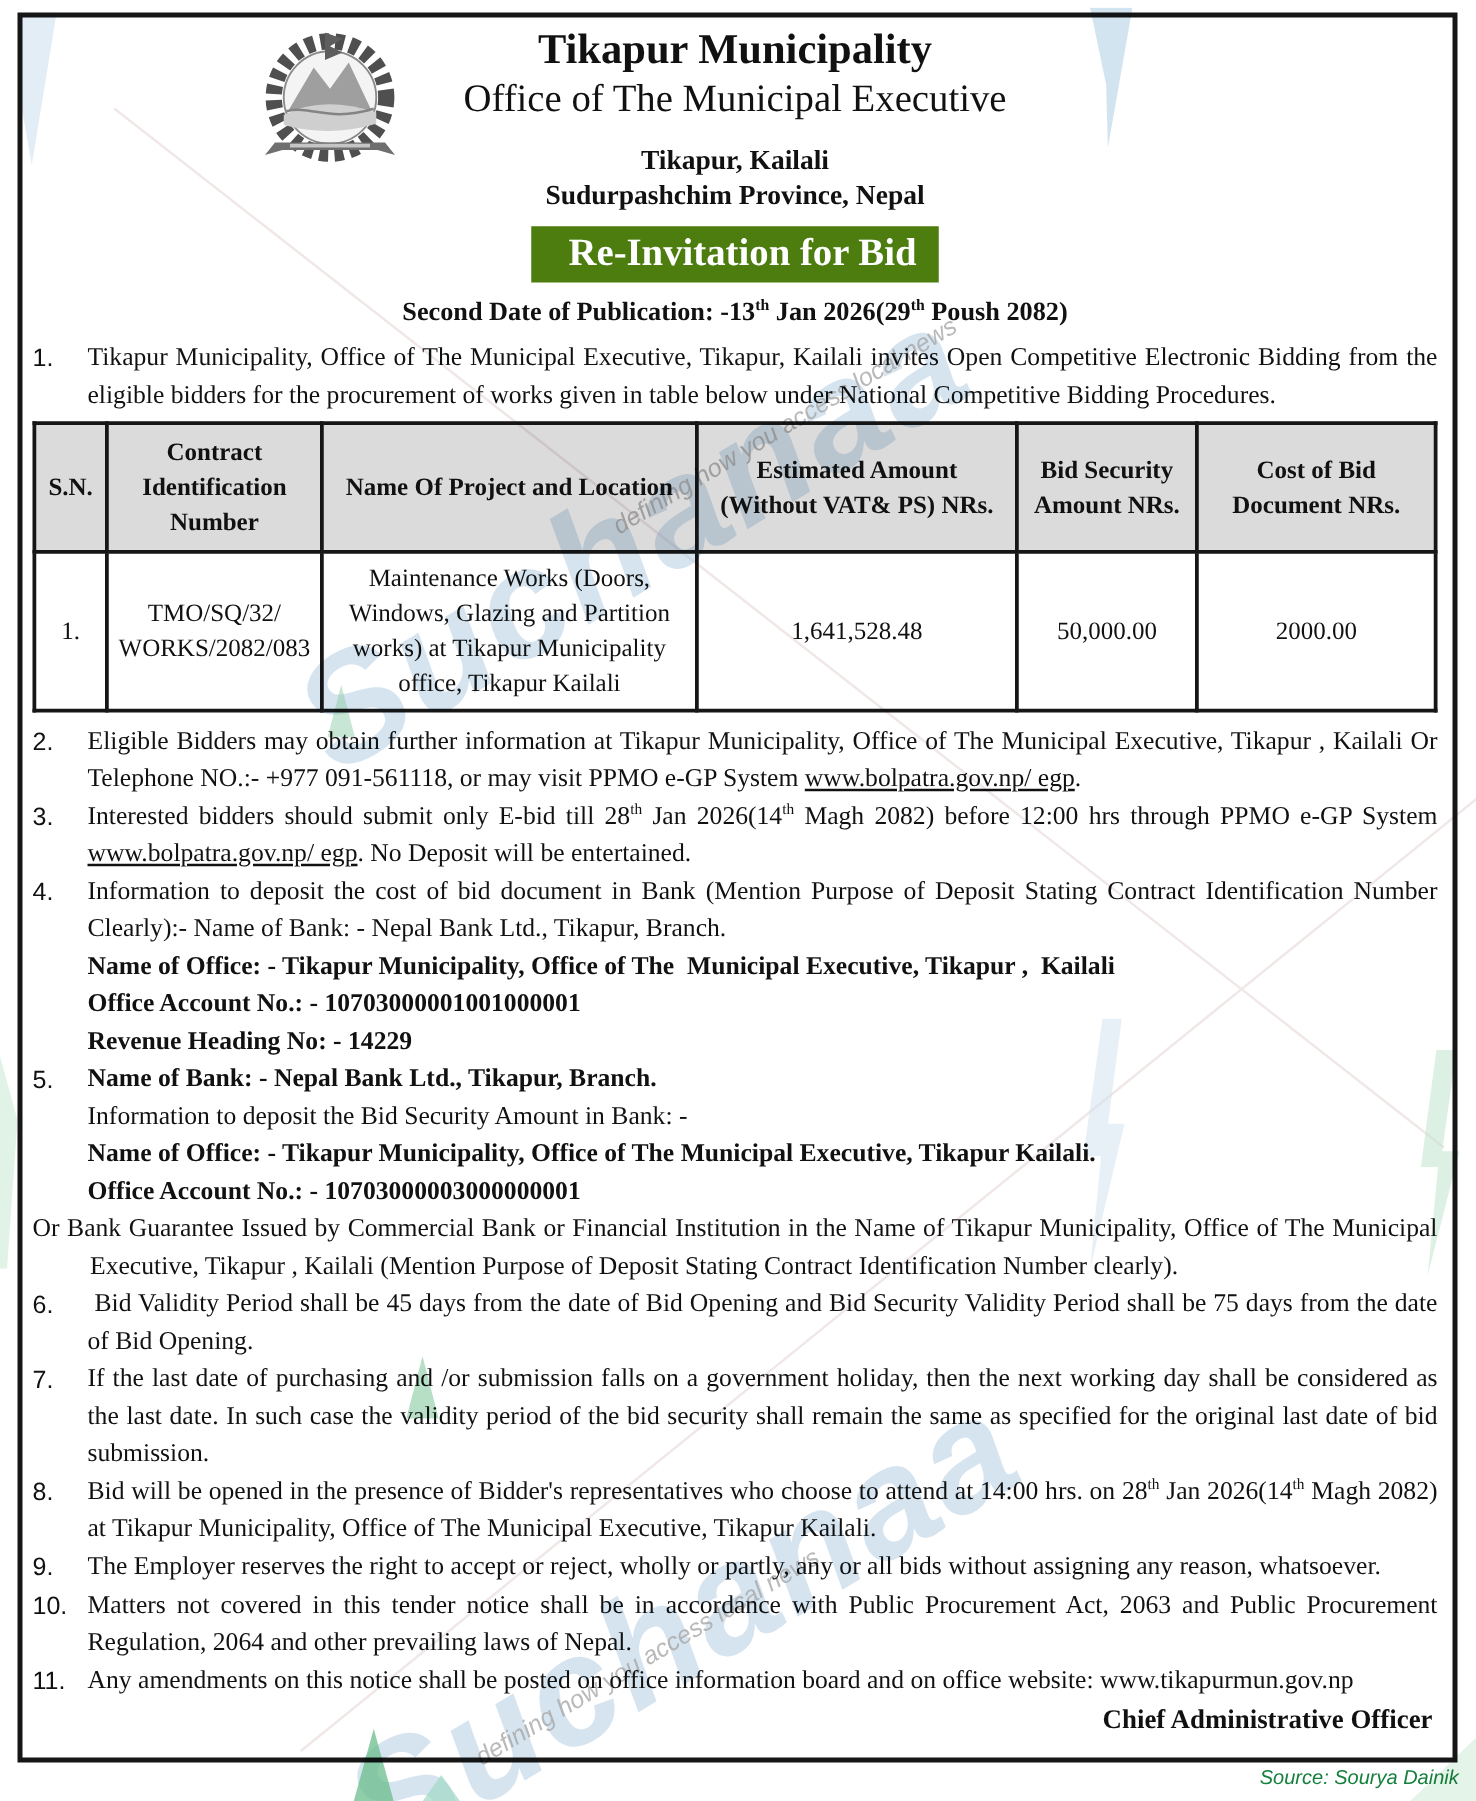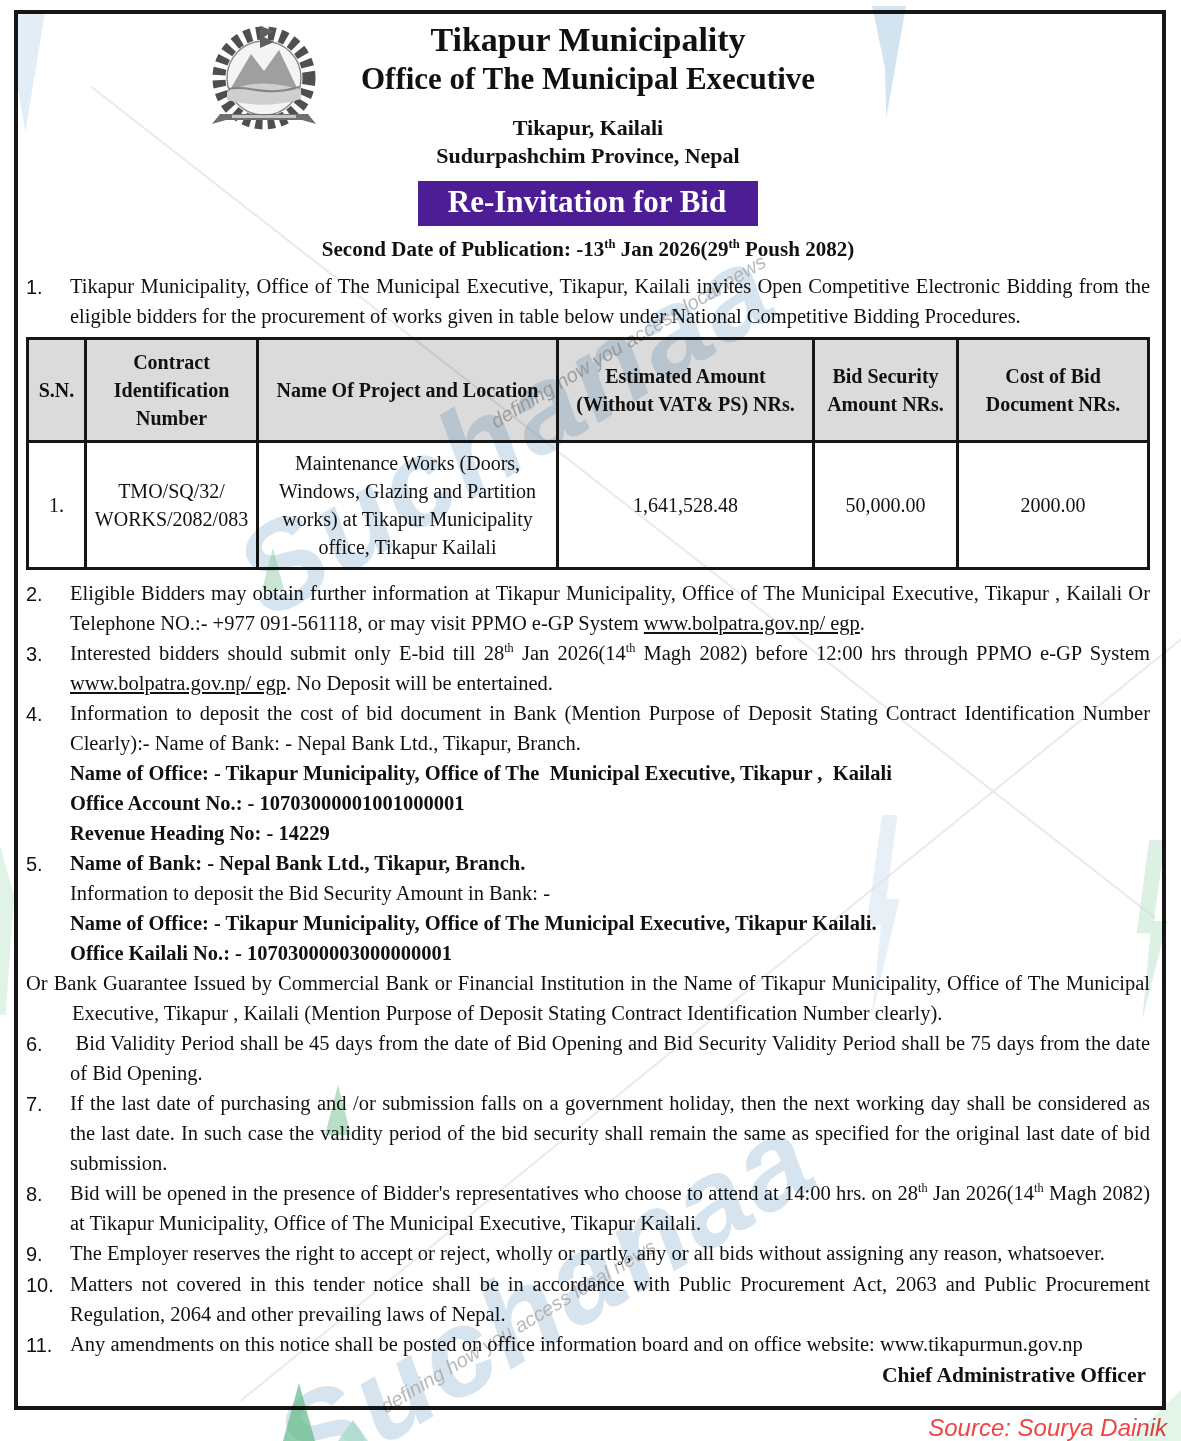--- a/index.html
+++ b/index.html
@@ -10,26 +10,26 @@
   
   .doc{
     position:absolute;left:14px;top:10px;width:1152px;height:1400px;
     border:4px solid #161616;background:#fff;box-sizing:border-box;
     padding:2px 12px 0 8px;z-index:1;
   }
   
   .hdr{text-align:center;position:relative;}
   .logo{position:absolute;left:172px;top:6px;width:132px;height:112px;}
   .t1{font-size:34px;font-weight:bold;line-height:40px;margin-top:4px;}
-  .t2{font-size:31px;font-weight:bold;line-height:38px;}
+  .t2{font-size:31px;font-weight:normal;line-height:38px;}
   .t3{font-size:22px;font-weight:bold;line-height:28px;margin-top:16px;}
   .t4{font-size:22px;font-weight:bold;line-height:27px;}
   .banner{
-    display:inline-block;background:#4c1d95;color:#fff;font-size:31px;
-    font-weight:bold;padding:4px 32px 7px 30px;margin-top:12px;line-height:34px;
+    display:inline-block;background:#4d7c0f;color:#fff;font-size:31px;
+    font-weight:bold;padding:4px 18px 7px 30px;margin-top:12px;line-height:34px;
   }
   .pub{font-size:21px;font-weight:bold;margin-top:9px;line-height:28px;}
   sup{font-size:60%;vertical-align:super;line-height:0;}
   
   .nlist{margin-top:8px;}
   .nrow{display:flex;align-items:flex-start;}
   .nnum{
     flex:0 0 44px;font-family:"Liberation Sans", sans-serif;font-size:20px;
     line-height:30px;padding-top:1px;
   }
@@ -46,21 +46,21 @@
     border:3px solid #161616;text-align:center;vertical-align:middle;
     font-size:20px;padding:3px 5px;white-space:pre-line;line-height:28px;
   }
   table.bid th{background:#dbdbdb;font-weight:bold;height:94px;}
   table.bid td{height:118px;background:#fff;}
   .c0{width:58px;} .c1{width:172px;} .c2{width:300px;} .c3{width:256px;} .c4{width:144px;}
   
   .sig{font-size:21.5px;font-weight:bold;text-align:right;padding-right:4px;line-height:30px;}
   .src{
     position:absolute;right:14px;top:1414px;font-family:"Liberation Sans", sans-serif;
-    font-style:italic;font-size:24px;color:#ef4444;z-index:1;text-align:right;
+    font-style:italic;font-size:16px;color:#15803d;z-index:1;text-align:right;
   }
   
   .overlay{position:absolute;inset:0;pointer-events:none;z-index:5;mix-blend-mode:multiply;}
   .wm{
     position:absolute;font-family:"Liberation Sans", sans-serif;font-weight:bold;
     font-style:italic;font-size:122px;letter-spacing:3px;color:#adc9e1;opacity:.5;
     transform:rotate(-31deg);white-space:nowrap;
   }
   .wm1{left:205px;top:360px;}
   .wm2{left:245px;top:1230px;}
@@ -166,21 +166,21 @@
           <div class="para pb"><span>Office Account No.: - 10703000001001000001</span></div>
           <div class="para pb"><span>Revenue Heading No: - 14229</span></div>
         </div>
       </div>
       <div class="nrow">
         <div class="nnum">5.</div>
         <div class="nbody">
           <div class="para pb"><span>Name of Bank: - Nepal Bank Ltd., Tikapur, Branch.</span></div>
           <div class="para pj"><span>Information to deposit the Bid Security Amount in Bank: -</span></div>
           <div class="para pb"><span>Name of Office: - Tikapur Municipality, Office of The Municipal Executive, Tikapur Kailali.</span></div>
-          <div class="para pb"><span>Office Kailali No.: - 10703000003000000001</span></div>
+          <div class="para pb"><span>Office Account No.: - 10703000003000000001</span></div>
         </div>
       </div>
       <div class="nrow flush">
         <div class="nbody">
           <div class="para pj"><span>Or Bank Guarantee Issued by Commercial Bank or Financial Institution in the Name of Tikapur Municipality, Office of The Municipal Executive, Tikapur , Kailali (Mention Purpose of Deposit Stating Contract Identification Number clearly).</span></div>
         </div>
       </div>
       <div class="nrow">
         <div class="nnum">6.</div>
         <div class="nbody">

